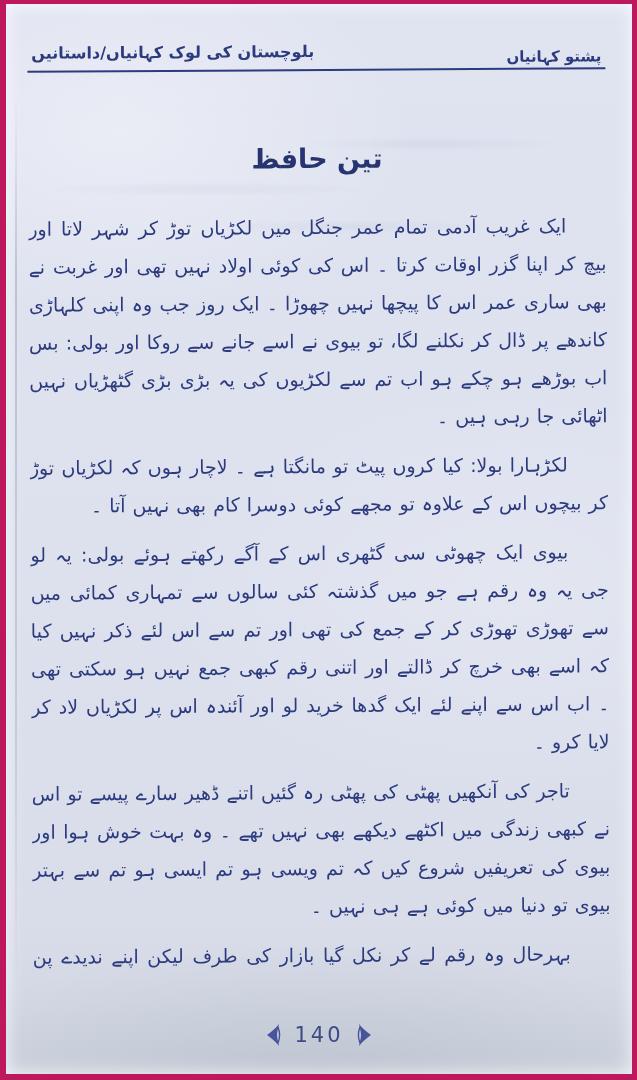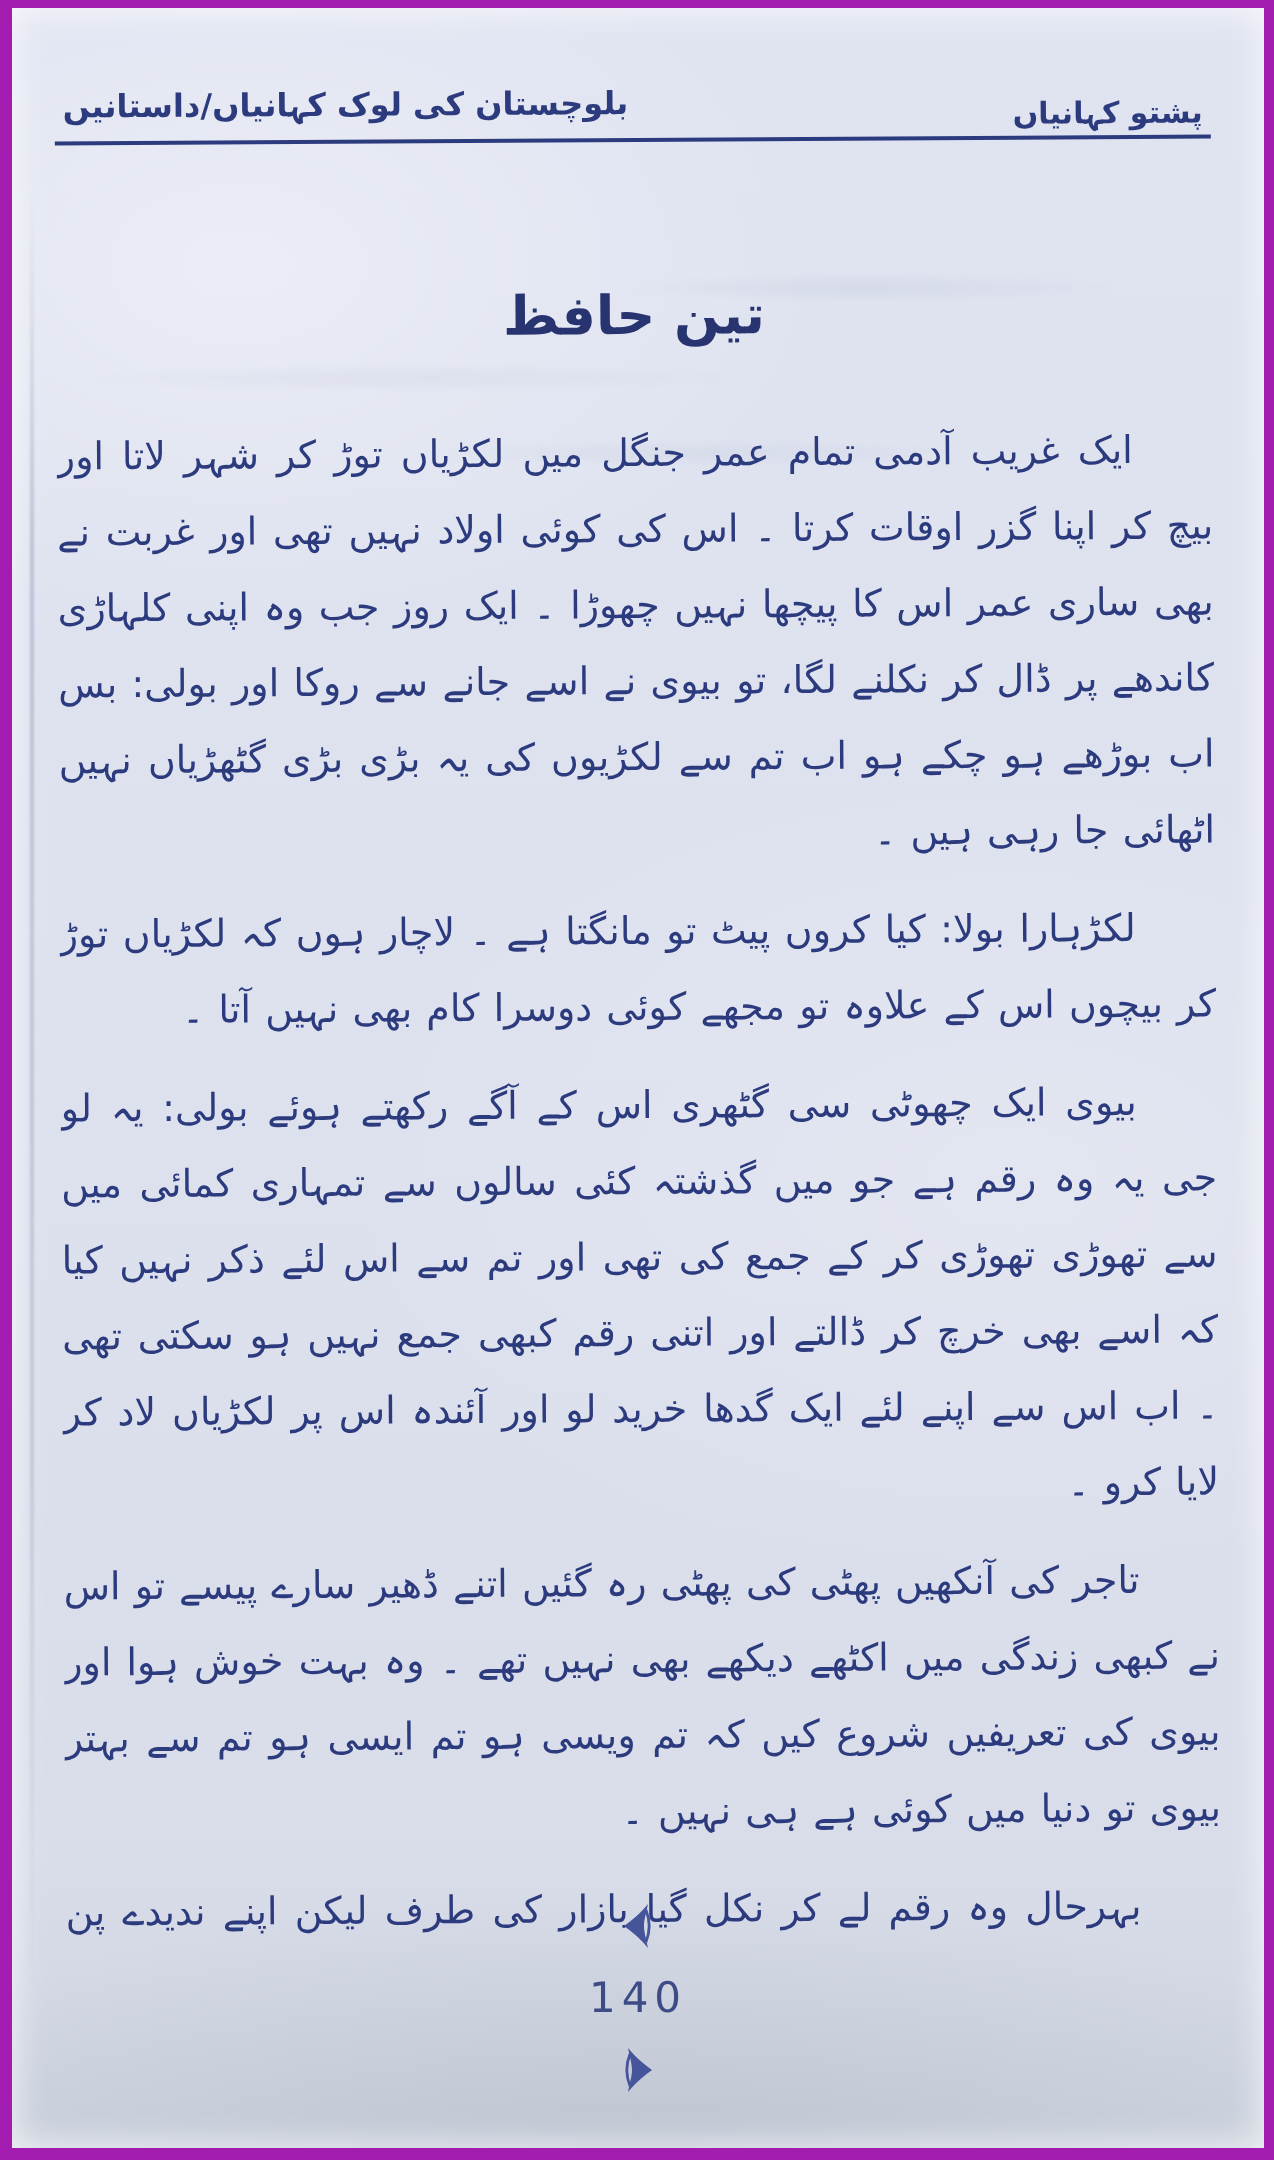--- a/index.html
+++ b/index.html
@@ -5,21 +5,21 @@
   html, body {
     margin: 0;
     padding: 0;
     background: #ffffff;
   }
   .canvas {
     position: relative;
     width: 637px;
     height: 1080px;
     overflow: hidden;
-    background: #a21caf;
+    background: #be185d;
     font-family: "DejaVu Sans", sans-serif;
   }
   
   .page {
     position: absolute;
     left: 6px;
     top: 4px;
     right: 5px;
     bottom: 6px;
     background:
@@ -103,21 +103,20 @@
     position: absolute;
     left: 0;
     right: 0;
     bottom: 26px;
     display: flex;
     justify-content: center;
     align-items: center;
     gap: 11px;
     direction: ltr;
     color: #3a4a8e;
-    flex-direction: column;
   }
   .page-num {
     font-size: 21px;
     letter-spacing: 3px;
     color: #3d4b86;
   }
   .fleuron { display: block; }
 </style>
 </head>
 <body>

